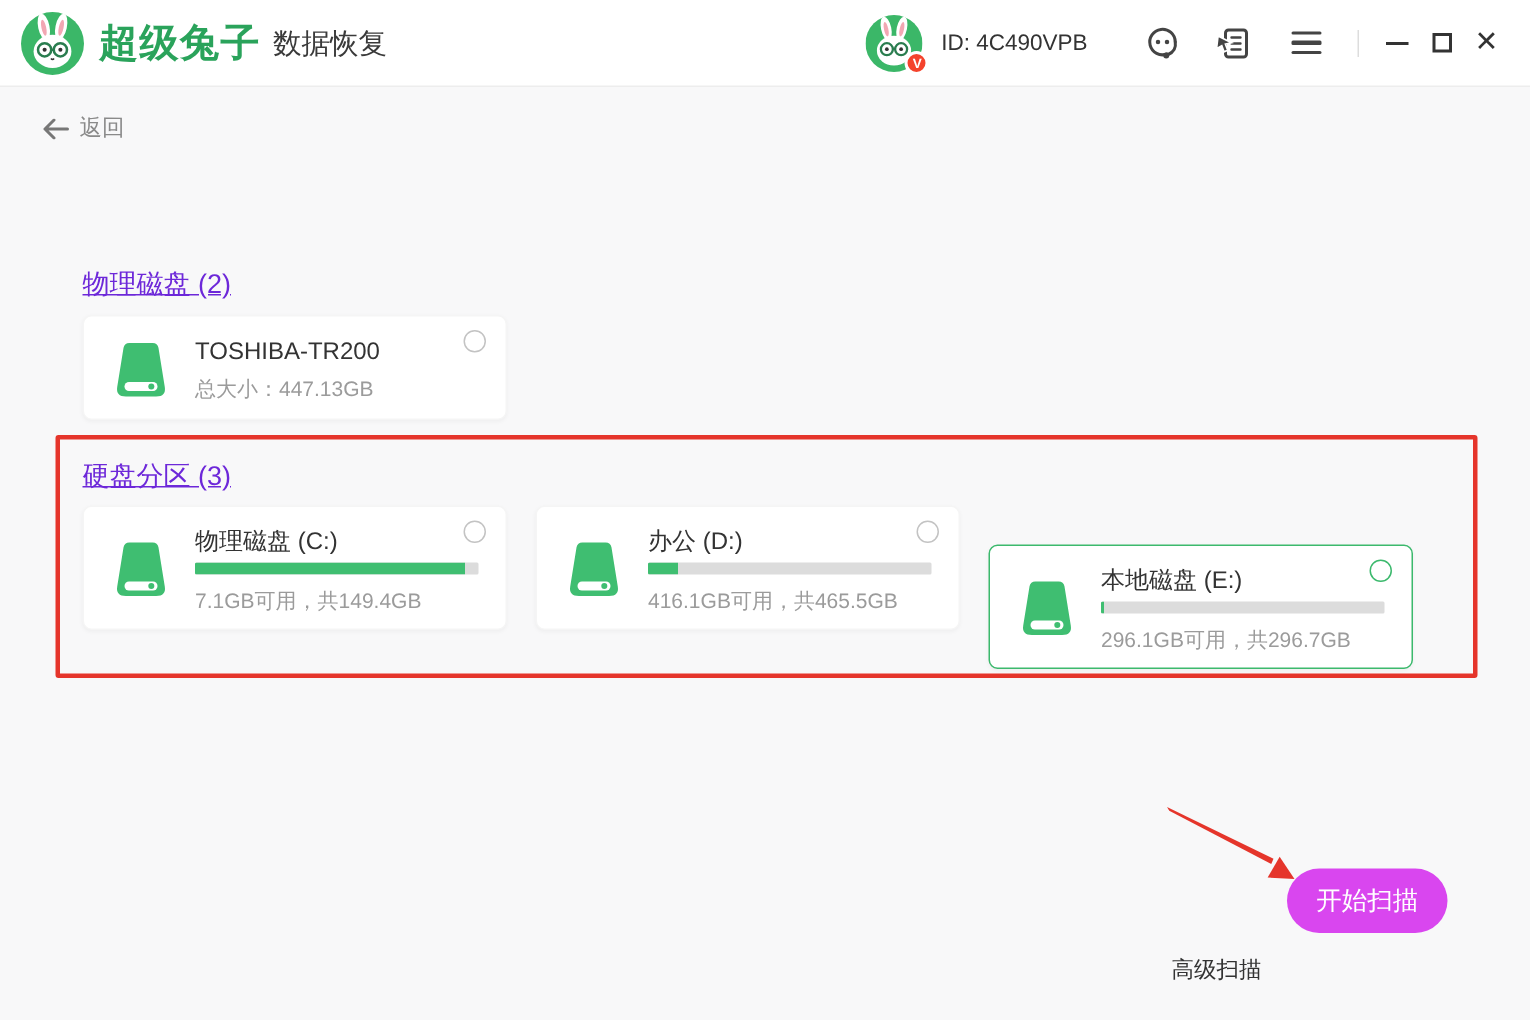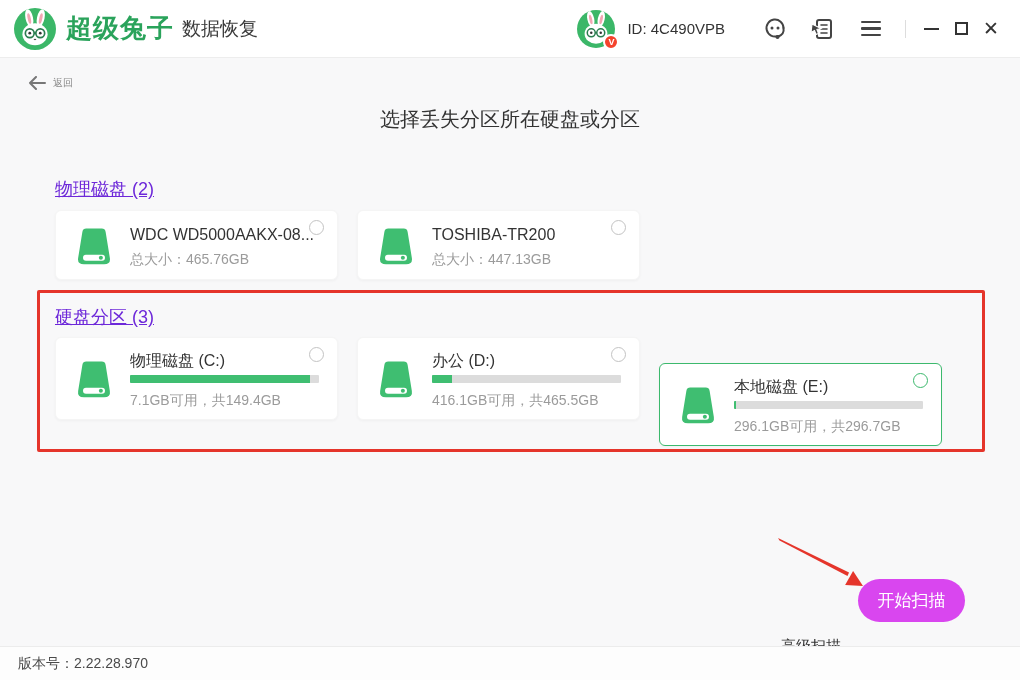--- a/index.html
+++ b/index.html
@@ -26,21 +26,21 @@
   .menu-icon { display:flex; flex-direction:column; justify-content:center; gap:4px; }
   .menu-icon i { display:block; width:20px; height:2.5px; background:#444; border-radius:1px; }
   .vdivider { width:1px; height:18px; background:#ddd; margin:0 10px; }
   .win-btn { width:30px; height:30px; display:flex; align-items:center; justify-content:center; cursor:pointer; }
   .min-glyph { width:15px; height:2px; background:#333; }
   .max-glyph { width:13px; height:13px; border:2px solid #333; }
   .close-glyph { font-size:19px; color:#333; line-height:1; }
 
   
   .back { position:absolute; left:28px; top:76px; display:flex; align-items:center; gap:7px;
-          color:#8a8a8a; font-size:10px; cursor:pointer; }
+          color:#8a8a8a; font-size:15px; cursor:pointer; }
   .page-title { position:absolute; top:106px; left:0; width:100%; text-align:center;
                 font-size:20px; color:#333; }
   .section-label { position:absolute; left:55px; font-size:18px; color:#6d28d9;text-decoration:underline; }
   .label-physical { top:177px; }
   .label-partition { top:305px; }
 
   .row { position:absolute; left:55px; display:flex; gap:19px; }
   .row-physical { top:210px; }
   .row-partition { top:337px; }
 
@@ -164,35 +164,24 @@
     </div>
   </div>
 
   <div class="back">
     <svg width="18" height="14" viewBox="0 0 18 14">
       <path d="M8 1 L2 7 L8 13 M2 7 H17" fill="none" stroke="#777" stroke-width="2" stroke-linecap="round" stroke-linejoin="round"></path>
     </svg>
     <span>返回</span>
   </div>
 
-  <div class="page-title">选择丢失分区所在硬盘或分区</div>
 
   <div class="section-label label-physical">物理磁盘 (2)</div>
 
   <div class="row row-physical">
-    <div class="card card-physical">
-      <svg class="disk-icon" viewBox="0 0 48 48">
-        <path d="M15.5 5 h17 q3.5 0 4.2 3.6 l4.6 28.5 q1.1 6.9 -6.3 6.9 h-22 q-7.4 0 -6.3 -6.9 l4.6 -28.5 q0.7 -3.6 4.2 -3.6 z" fill="#3fbe71"></path>
-        <rect x="12" y="33.5" width="24" height="6.5" rx="3.25" fill="#fff"></rect>
-        <circle cx="31.5" cy="36.7" r="2.2" fill="#3fbe71"></circle>
-      </svg>
-      <div class="card-name">WDC WD5000AAKX-08...</div>
-      <div class="card-info">总大小：465.76GB</div>
-      <div class="radio"></div>
-    </div>
 
     <div class="card card-physical">
       <svg class="disk-icon" viewBox="0 0 48 48">
         <path d="M15.5 5 h17 q3.5 0 4.2 3.6 l4.6 28.5 q1.1 6.9 -6.3 6.9 h-22 q-7.4 0 -6.3 -6.9 l4.6 -28.5 q0.7 -3.6 4.2 -3.6 z" fill="#3fbe71"></path>
         <rect x="12" y="33.5" width="24" height="6.5" rx="3.25" fill="#fff"></rect>
         <circle cx="31.5" cy="36.7" r="2.2" fill="#3fbe71"></circle>
       </svg>
       <div class="card-name">TOSHIBA-TR200</div>
       <div class="card-info">总大小：447.13GB</div>
       <div class="radio"></div>
@@ -247,17 +236,14 @@
 
   <div class="annot-rect"></div>
   <svg class="annot-arrow" width="100" height="62" viewBox="0 0 100 62">
     <polygon points="5,4 6.5,6.5 74.5,42 76,38.5" fill="#e5352b"></polygon>
     <polygon points="80.1,37.1 90,52 72.1,51" fill="#e5352b"></polygon>
   </svg>
 
   <div class="advanced-link">高级扫描</div>
   <button class="start-btn">开始扫描</button>
 
-  <div class="footer">
-    <span class="version">版本号：2.22.28.970</span>
-  </div>
 
 </div>
 
 </body></html>

